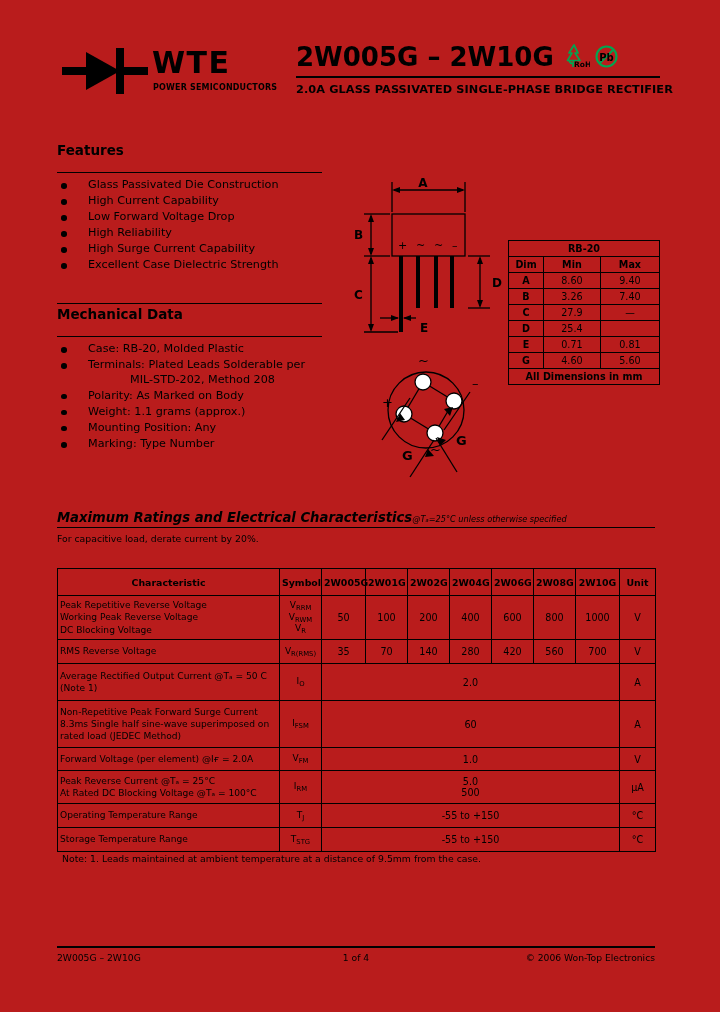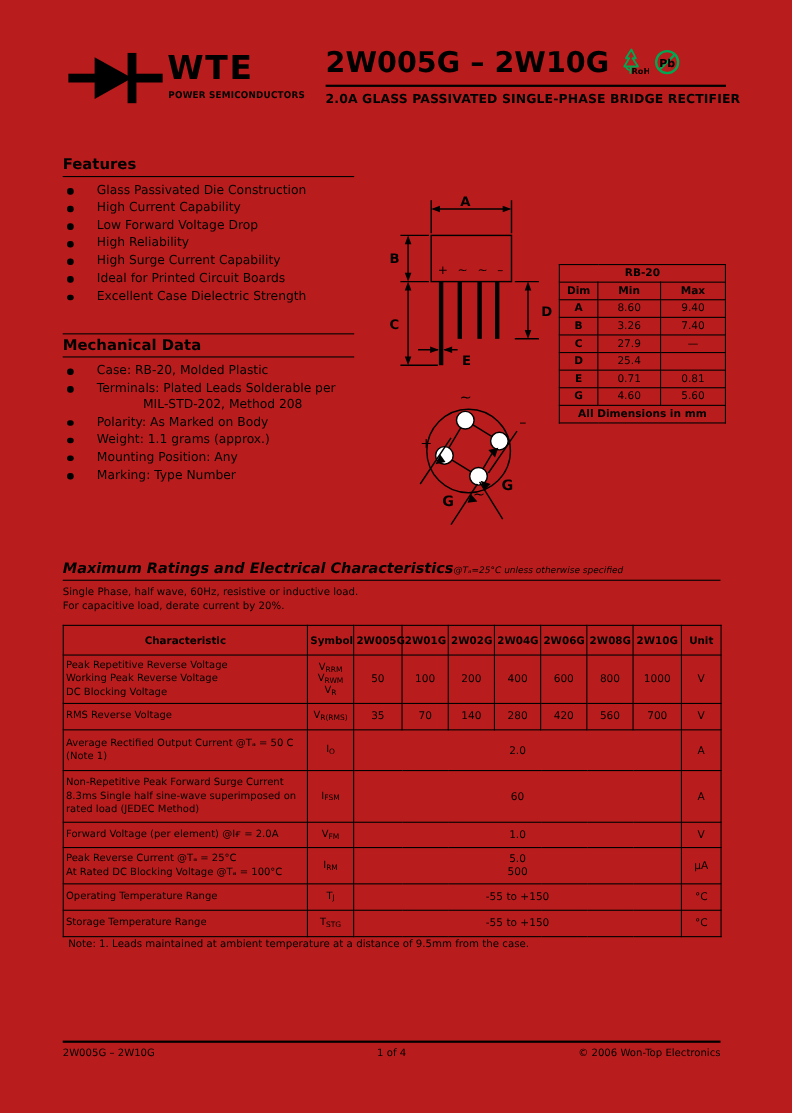--- a/index.html
+++ b/index.html
@@ -89,21 +89,21 @@
     gap: 4px;
     margin-left: 10px;
     position: relative;
     top: 2px;
   }
   
   .sec-head {
     font-size: 13.5px;
     font-weight: bold;
     font-family: "DejaVu Sans", sans-serif;
-    padding-bottom: 2px;
+    padding-bottom: 14px;
     border-bottom: 1.6px solid #000;
   }
   .features-box {
     position: absolute;
     left: 57px;
     top: 142px;
     width: 265px;
   }
   .mech-box {
     position: absolute;
@@ -308,21 +308,20 @@
   </div>
 
   <div class="features-box">
     <div class="sec-head">Features</div>
     <ul class="bullets">
       <li>Glass Passivated Die Construction</li>
       <li>High Current Capability</li>
       <li>Low Forward Voltage Drop</li>
       <li>High Reliability</li>
       <li>High Surge Current Capability</li>
-      <li>Ideal for Printed Circuit Boards</li>
       <li>Excellent Case Dielectric Strength</li>
     </ul>
   </div>
 
   <div class="mech-box">
     <div class="sec-head">Mechanical Data</div>
     <ul class="bullets">
       <li>
         <span>Case: RB-20, Molded Plastic</span>
       </li>
@@ -481,21 +480,20 @@
     </tr>
   </tbody>
     </table>
 
   <div class="ratings-head">
     <div class="rh-title">
       <span>Maximum Ratings and Electrical Characteristics</span><span class="rh-cond">@Tₐ=25°C unless otherwise specified</span>
     </div>
     <div class="rh-rule"></div>
     <div class="rh-note">
-      <div>Single Phase, half wave, 60Hz, resistive or inductive load.</div>
       <div>For capacitive load, derate current by 20%.</div>
     </div>
   </div>
 
   <table class="ratings">
     <colgroup>
       <col style="width:222px">
       <col style="width:42px">
       <col style="width:44px">
       <col style="width:42px">

